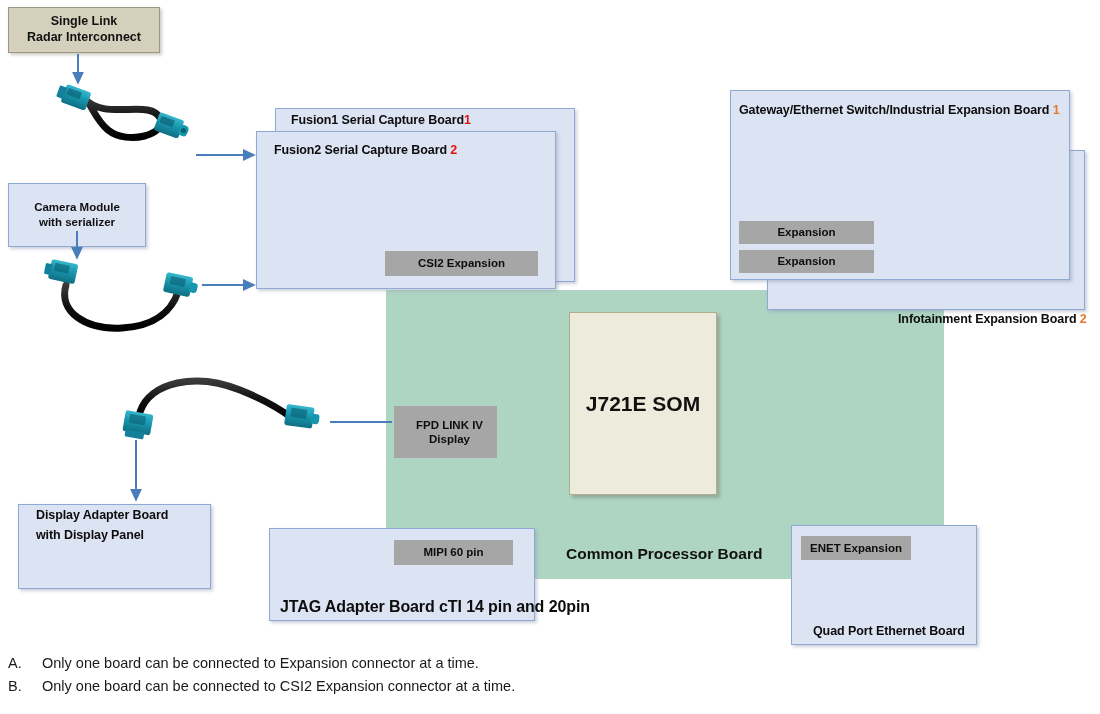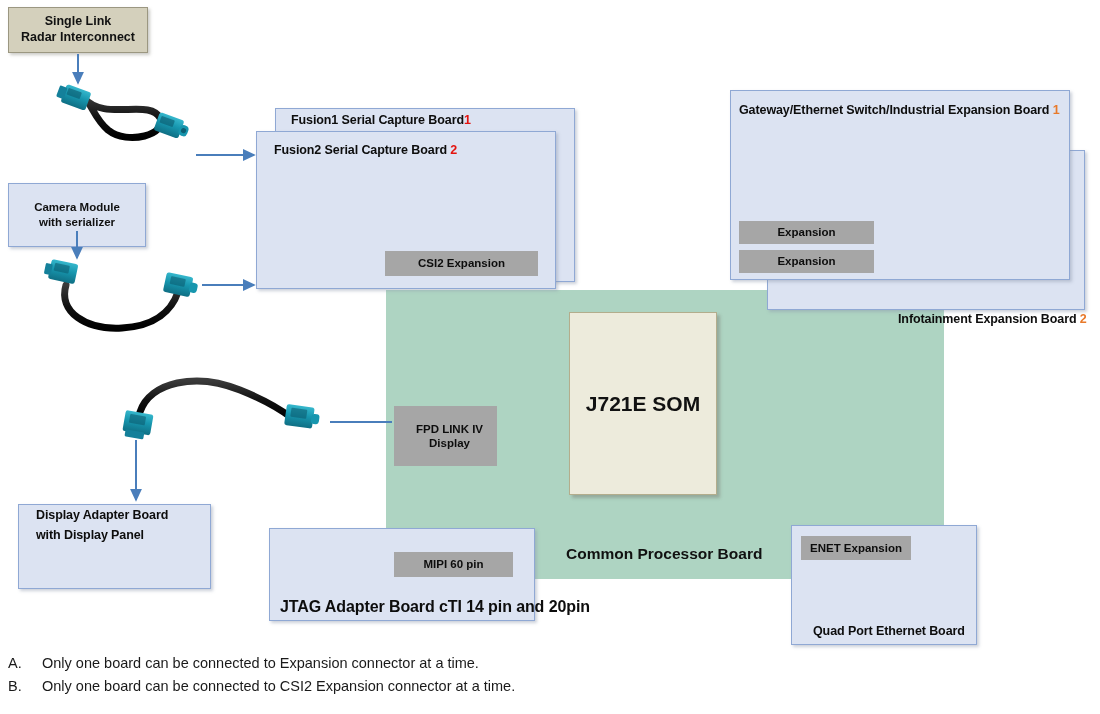--- a/index.html
+++ b/index.html
@@ -111,21 +111,21 @@
 </head>
 <body>
 
 <div id="stage">
 
   <div class="node green" style="left:386px; top:290px; width:558px; height:289px;"></div>
   <div class="green-label" style="left:566px; top:545px;">Common Processor Board</div>
 
   <div class="node som" style="left:569px; top:312px; width:148px; height:183px;">J721E SOM</div>
 
-  <div class="node beige" style="left:8px; top:7px; width:140px; height:46px;">
+  <div class="node beige" style="left:8px; top:7px; width:152px; height:46px;">
     <span>
       <span>Single Link</span><br>
       <span>Radar Interconnect</span>
     </span>
   </div>
 
   <div class="node board" style="left:8px; top:183px; width:138px; height:64px;
               display:flex;align-items:center;justify-content:center;text-align:center;
               font-weight:bold;font-size:11.5px;color:#111;line-height:1.3;">
     <span>
@@ -156,37 +156,37 @@
 
   <div class="node board" style="left:730px; top:90px; width:340px; height:190px; z-index:4;">
   </div>
   <div class="board-label" style="left:739px; top:103px; font-size:12.5px; z-index:5;">
     <span>Gateway/Ethernet Switch/Industrial Expansion Board</span> <span class="sup-orng">1</span>
   </div>
 
   <div class="node grey" style="left:739px; top:221px; width:135px; height:23px; z-index:6;">Expansion</div>
   <div class="node grey" style="left:739px; top:250px; width:135px; height:23px; z-index:6;">Expansion</div>
 
-  <div class="node grey" style="left:394px; top:406px; width:103px; height:60px; z-index:6;padding-left:8px;">
+  <div class="node grey" style="left:394px; top:406px; width:103px; height:52px; z-index:6;padding-left:8px;">
     <span>
       <span>FPD LINK IV</span><br>
       <span>Display</span>
     </span>
   </div>
 
   <div class="node board" style="left:18px; top:504px; width:193px; height:85px;">
   </div>
   <div class="board-label" style="left:36px; top:505px; font-size:12.5px; line-height:1.6;">
     <span>Display Adapter Board</span><br>
     <span>with Display Panel</span>
   </div>
 
   <div class="node board" style="left:269px; top:528px; width:266px; height:93px; z-index:6;">
   </div>
-  <div class="node grey" style="left:394px; top:540px; width:119px; height:25px; z-index:7;margin-top:12px;">MIPI 60 pin</div>
+  <div class="node grey" style="left:394px; top:540px; width:119px; height:25px; z-index:7;">MIPI 60 pin</div>
   <div class="board-label" style="left:280px; top:598px; font-size:16px; z-index:7;">JTAG Adapter Board  cTI 14 pin and 20pin</div>
 
   <div class="node board" style="left:791px; top:525px; width:186px; height:120px; z-index:6;">
   </div>
   <div class="node grey" style="left:801px; top:536px; width:110px; height:24px; z-index:7;">ENET Expansion</div>
   <div class="board-label" style="left:813px; top:624px; font-size:12.5px; z-index:7;">Quad Port Ethernet Board</div>
 
   <svg id="wires" viewBox="0 0 1100 714">
     <defs>
       <marker id="arrowBlue" markerWidth="7" markerHeight="7" refX="5.6" refY="3" orient="auto">

